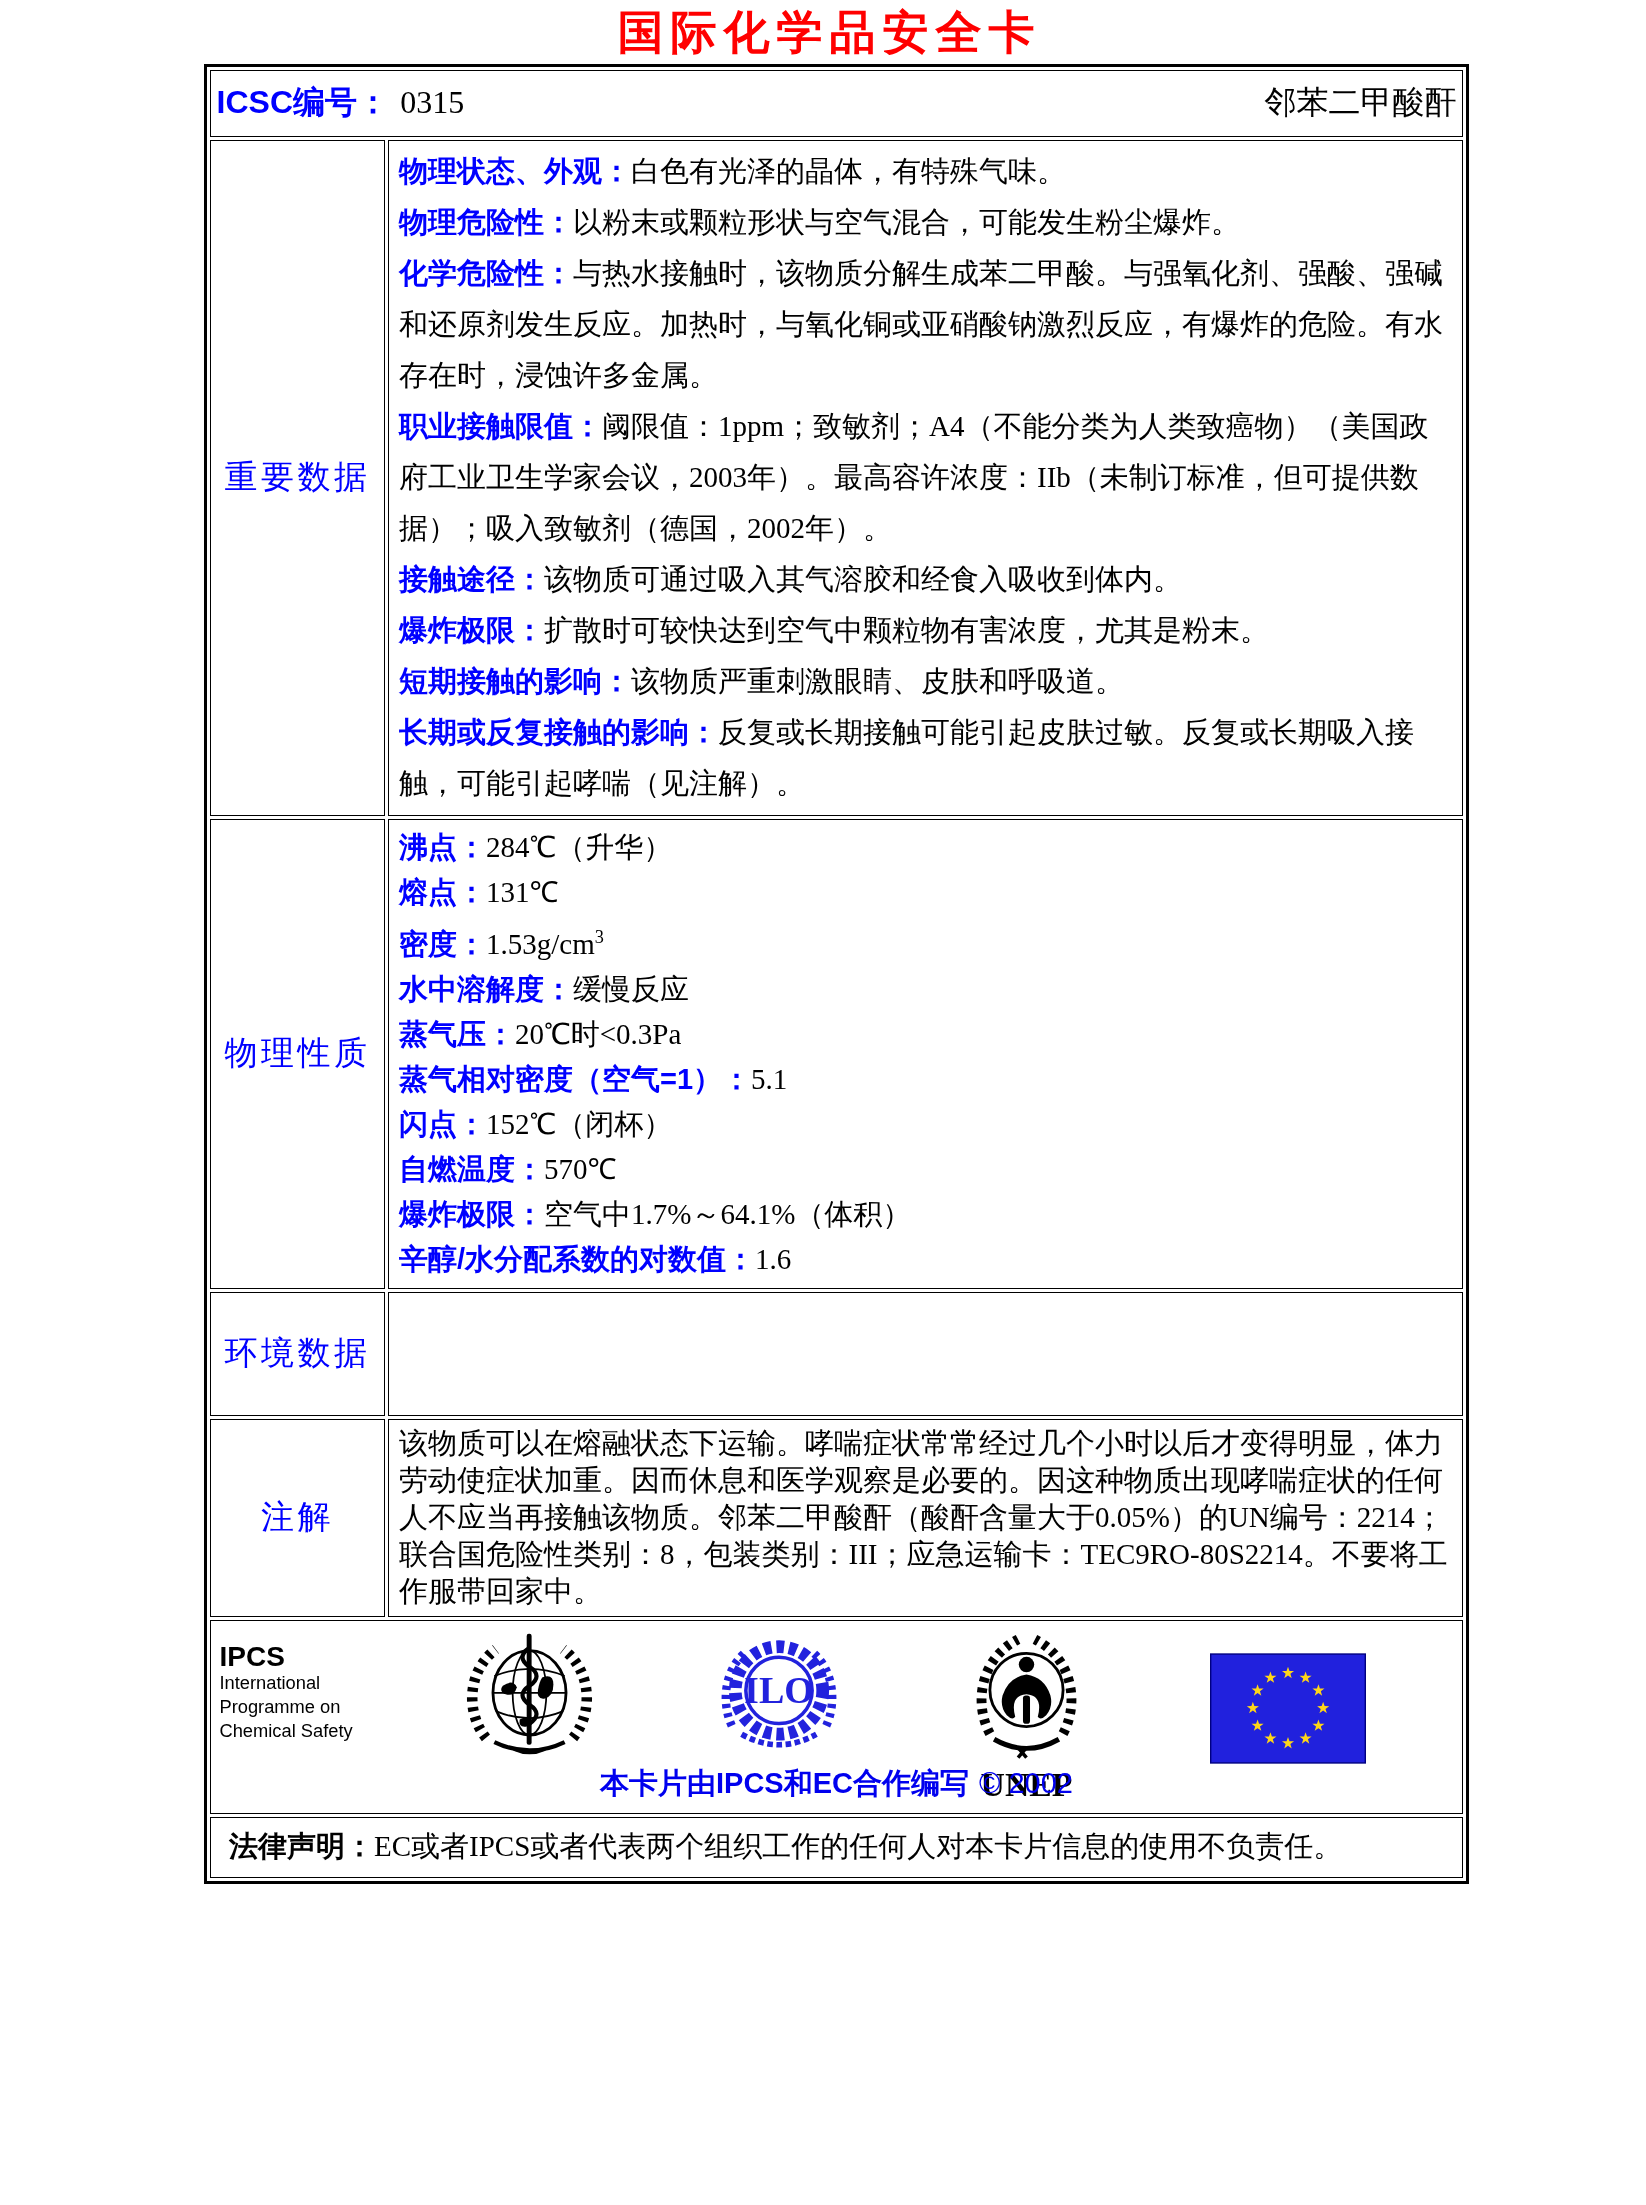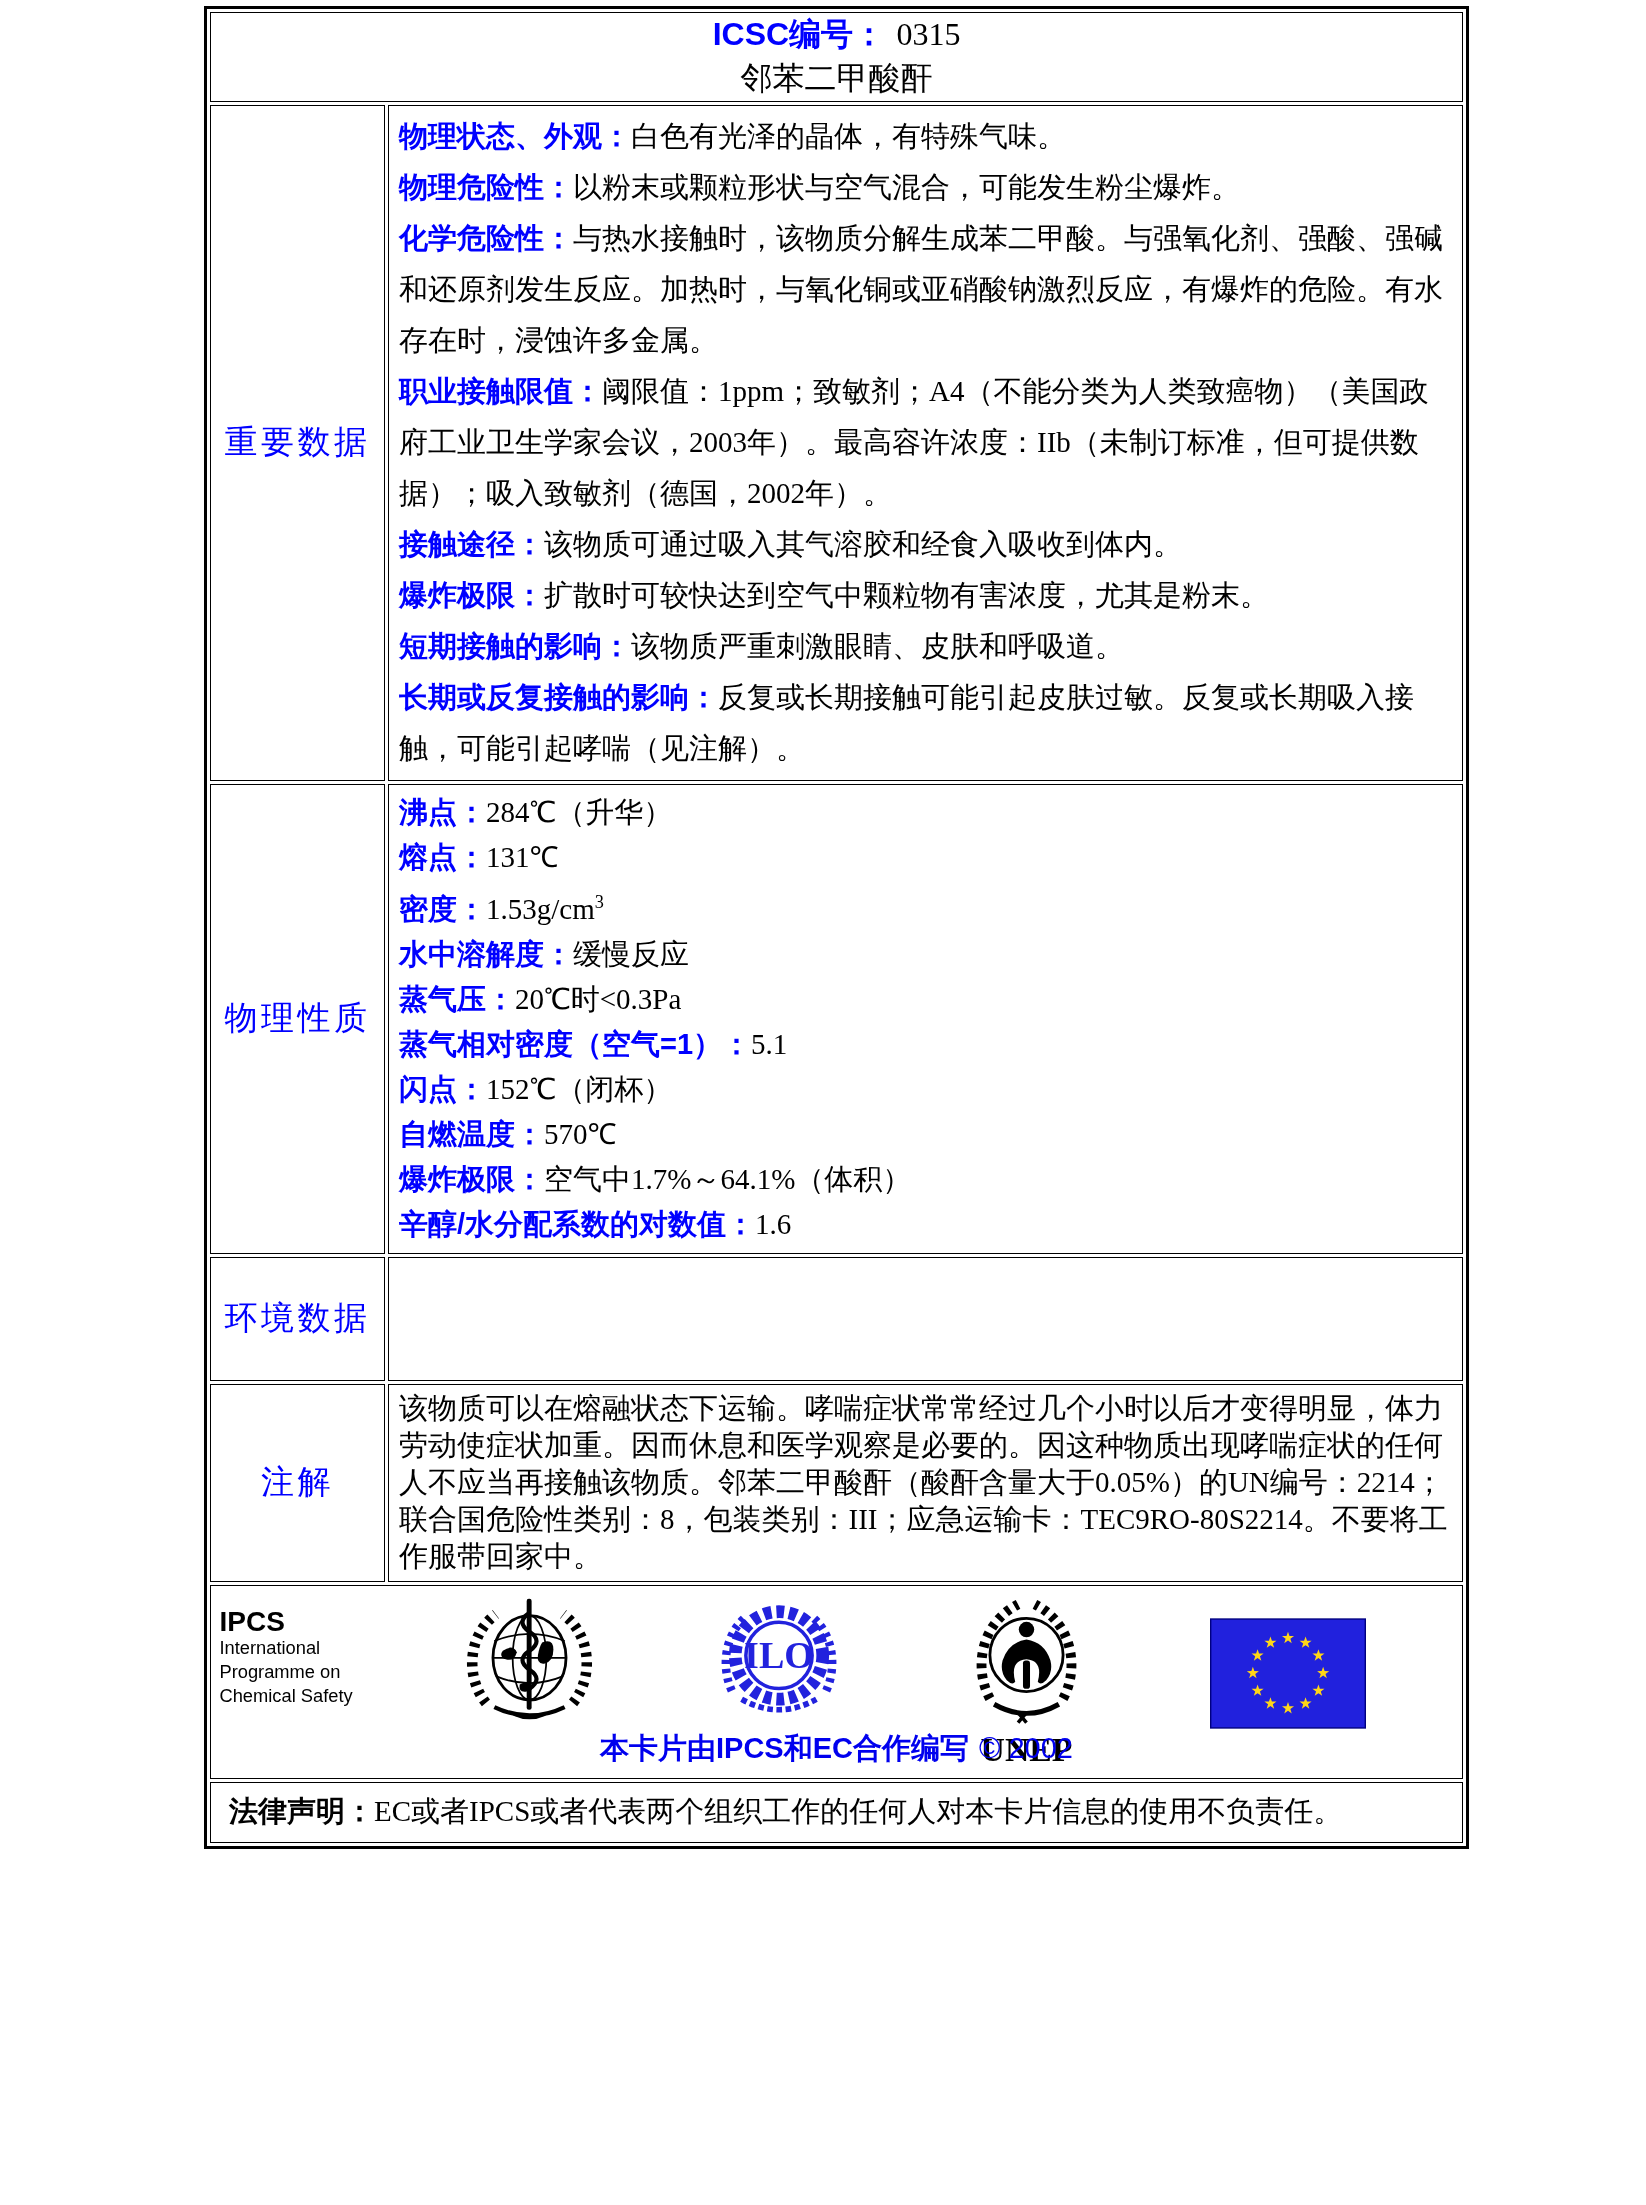--- a/index.html
+++ b/index.html
@@ -31,21 +31,21 @@
   .sec-physical .item { line-height:45px; }
   .k {
     font-family:"Liberation Sans", sans-serif; font-weight:bold; color:#0000FF;
   }
   .v { font-family:"Liberation Serif", serif; color:#000; }
   sup.v { font-size:18.3px; }
   .notes-text { line-height:37px; }
   td.addrow { vertical-align:middle; }
   
   td.headrow { vertical-align:middle; padding:0 5.6px; }
-  .headflex { display:flex; justify-content:space-between; align-items:center;flex-direction:column; }
+  .headflex { display:flex; justify-content:space-between; align-items:center; }
   .icsc-label { font-family:"Liberation Sans", sans-serif; font-weight:bold; color:#0000FF; font-size:32px; }
   .icsc-number { font-family:"Liberation Serif", serif; color:#000; font-size:32px; margin-left:11.3px; }
   .chem-name { font-family:"Liberation Serif", serif; color:#000; font-size:32px; }
   
   td.footrow { position:relative; padding:0; }
   .ipcs-block { position:absolute; left:8.5px; top:22.5px; font-family:"Liberation Sans", sans-serif; color:#000; }
   .ipcs-title { font-weight:bold; font-size:28px; line-height:28px; }
   .ipcs-line { font-size:18.3px; line-height:24px; }
   .logo { position:absolute; }
   .logo-who { left:248px; top:10px; }
@@ -61,20 +61,21 @@
   
   td.legalrow { vertical-align:middle; padding:0 18px; font-size:29px; }
   .legal-k { font-family:"Liberation Sans", sans-serif; font-weight:bold; color:#000; }
   .legal-v { font-family:"Liberation Serif", serif; color:#000; }
 </style>
 </head>
 <body>
 
 <div class="page">
 
+  <div class="doc-title">国际化学品安全卡</div>
 
   <table class="card">
     <colgroup>
         <col style="width:175px">
         <col>
       </colgroup>
 
     <tbody>
         <tr>
       <td colspan="2" class="headrow" style="height:65px">

